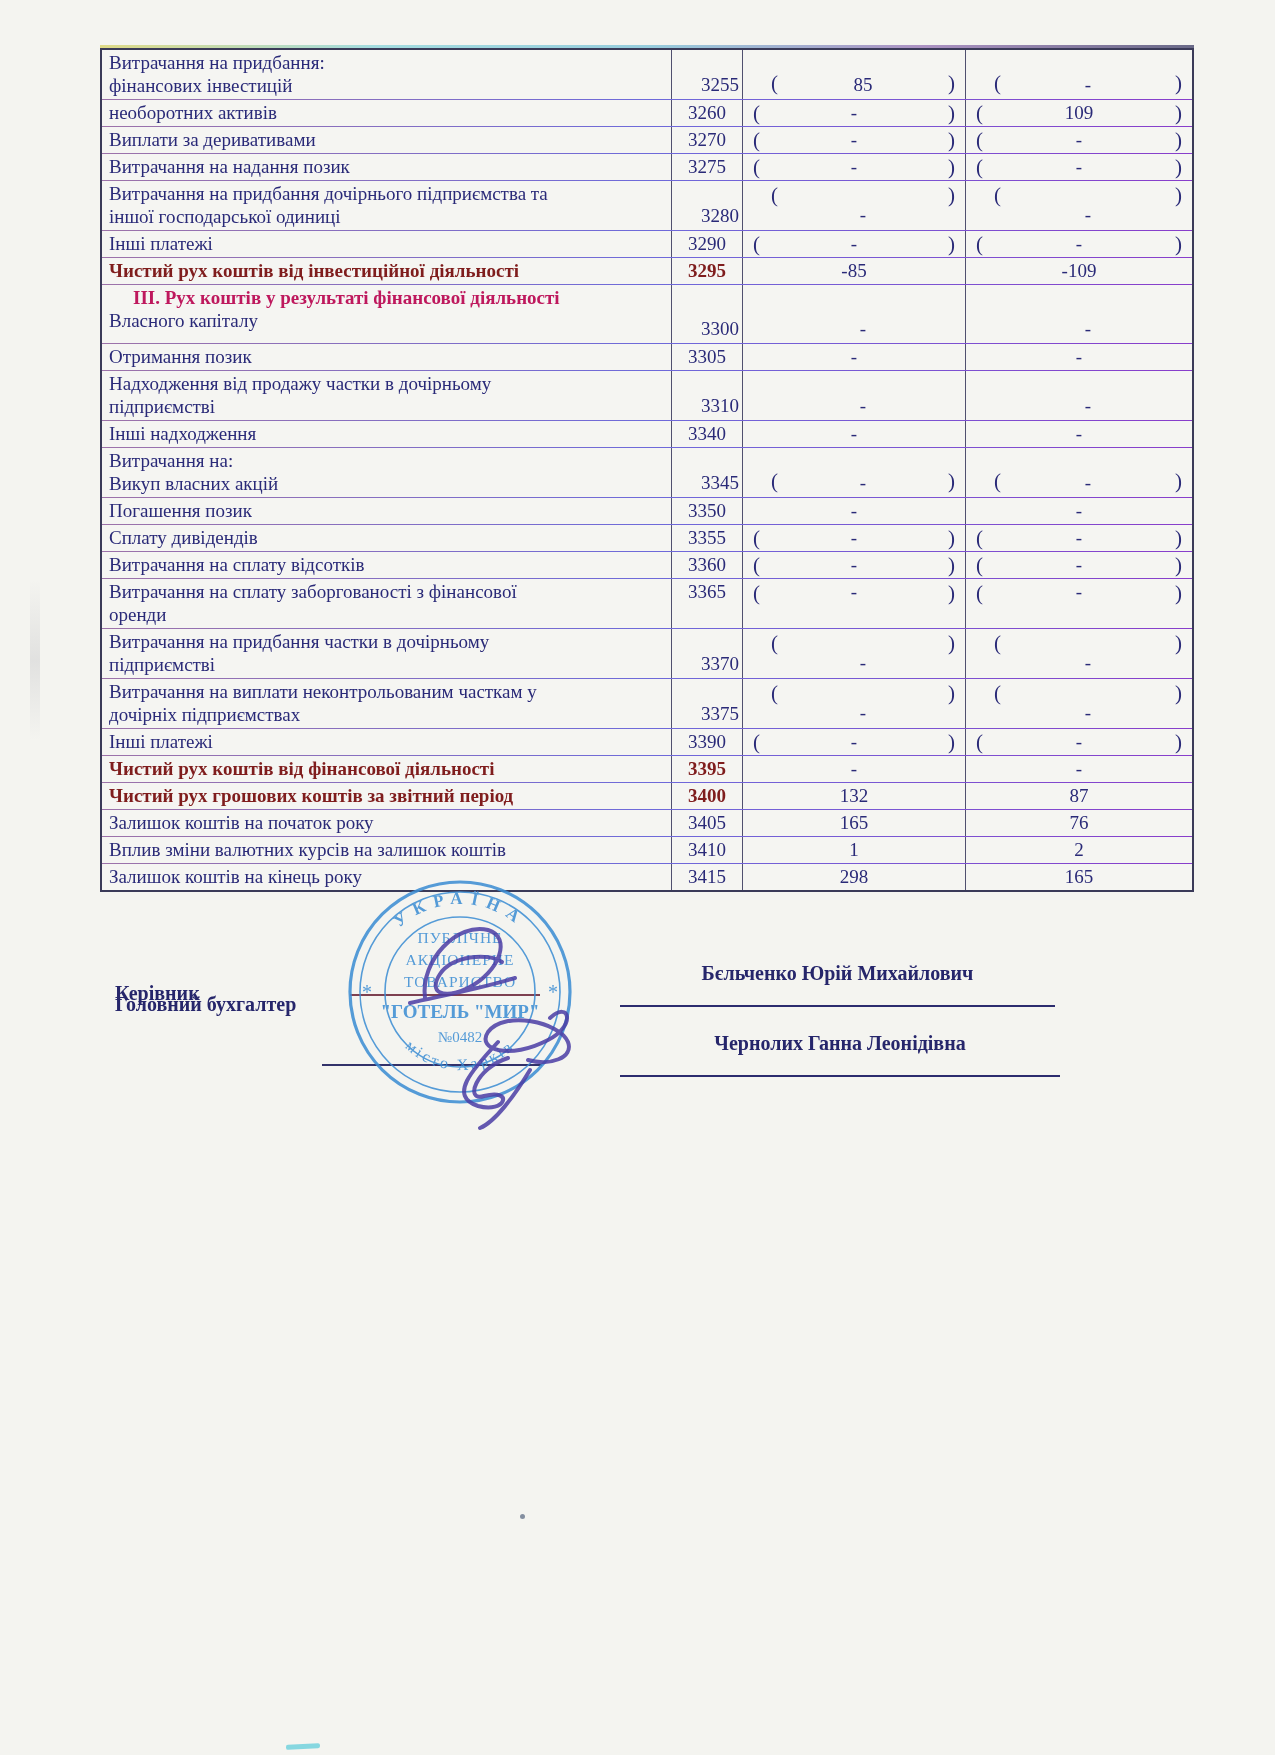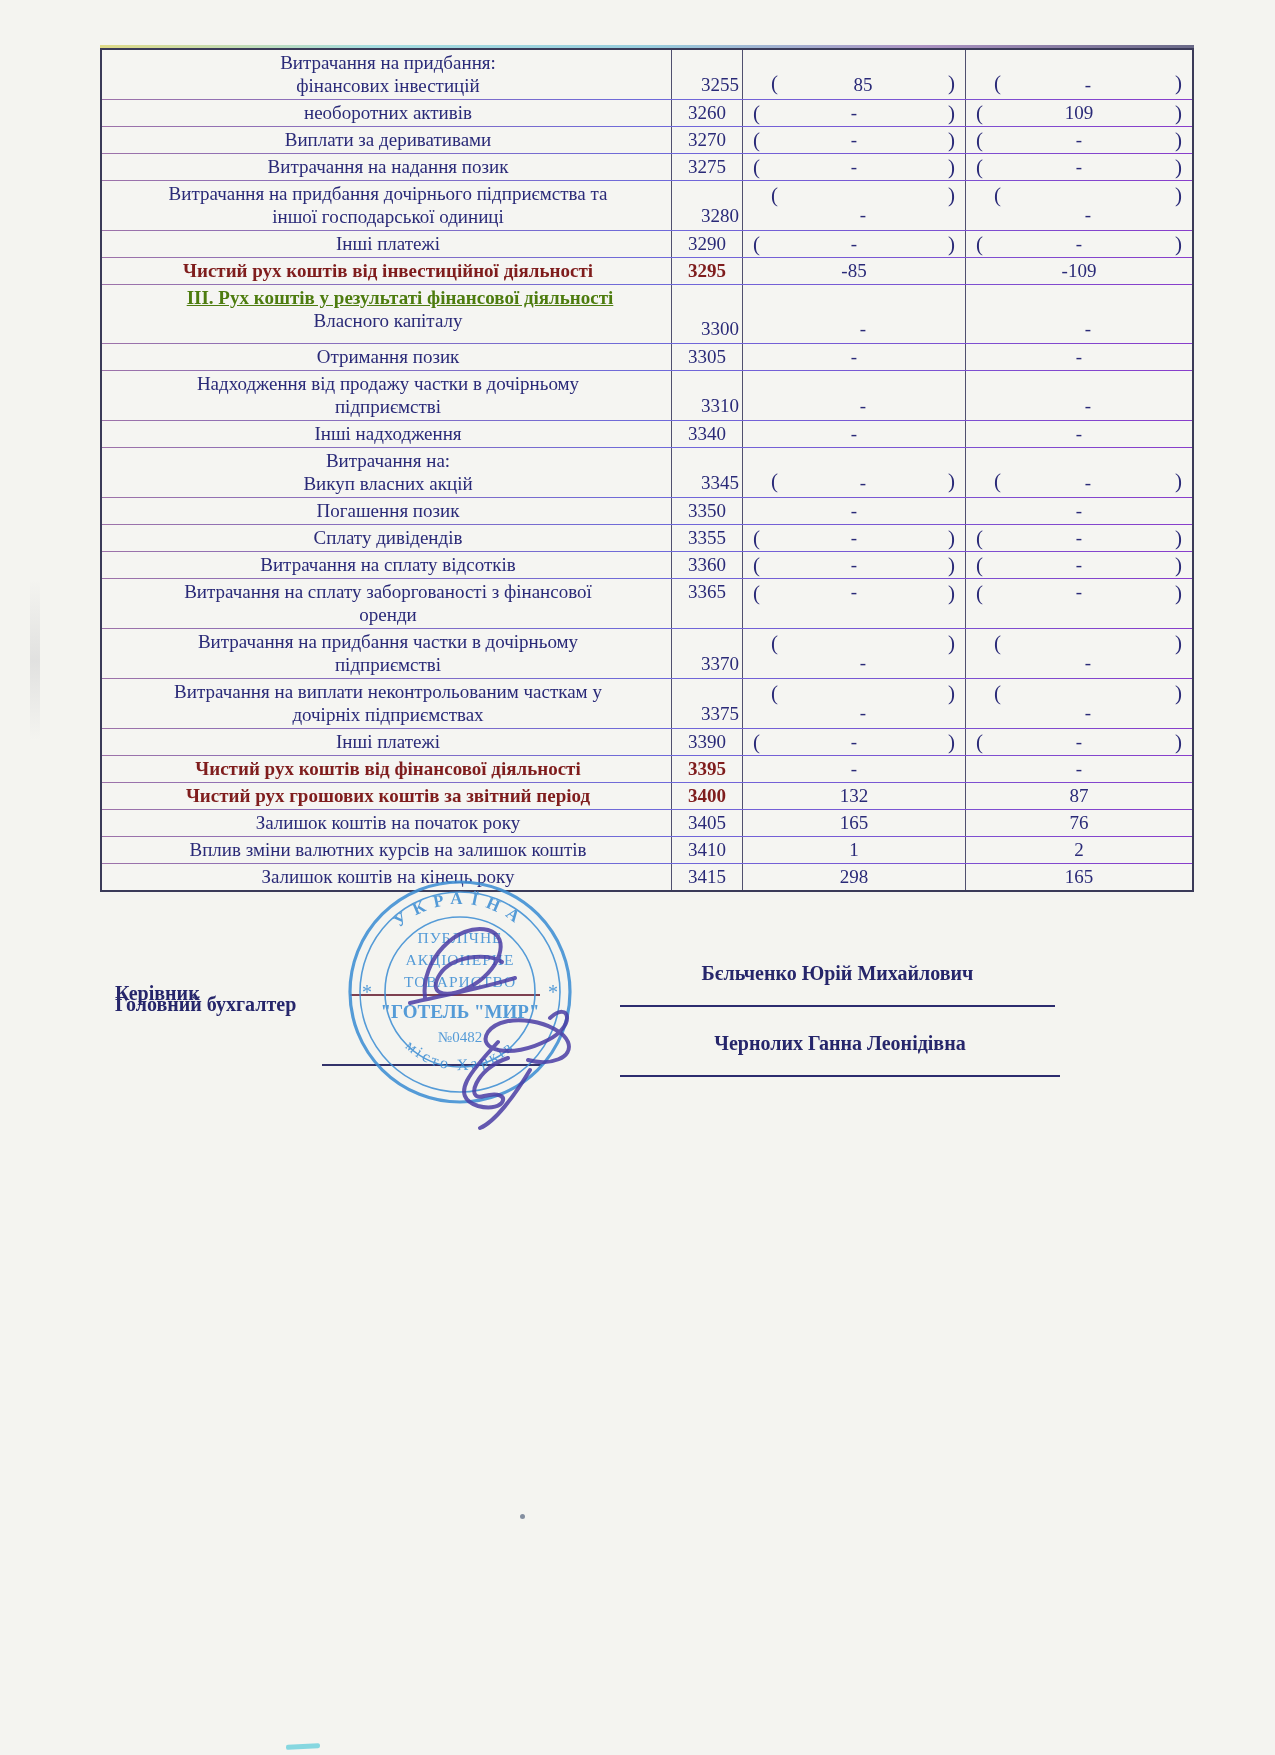--- a/index.html
+++ b/index.html
@@ -24,24 +24,24 @@
     border-top:1px solid #6d28d9;position:relative;
   }
   .row::before{ 
     content:"";position:absolute;left:0;right:0;top:-1px;height:1px;
     background:linear-gradient(90deg,rgba(215,205,110,.45),rgba(110,205,220,.4),rgba(200,110,170,.3));
     pointer-events:none;
   }
   .row:first-child{border-top:none;}
   .row:first-child::before{display:none;}
   .row > div{border-left:1px solid #50506f;box-sizing:border-box;}
-  .row > div:first-child{border-left:none;text-align:center;}
+  .row > div:first-child{border-left:none;}
   .h1{min-height:25px}.h2{min-height:48px}.h3{min-height:58px}
   .lblcell{padding:1px 4px 2px 7px;font-size:19px;line-height:23px;}
-  .header-line{font-weight:bold;padding-left:24px;color:#4d7c0f;text-decoration:underline;}
+  .header-line{font-weight:bold;padding-left:24px;color:#be185d;}
   .bold .lblcell,.bold .codecell{font-weight:bold;color:#7f1d1d;}
   .codecell{display:flex;justify-content:center;align-items:center;font-size:19px;padding:1px 2px;}
   .vcell{display:flex;align-items:center;justify-content:center;font-size:19px;padding:0 10px;}
   .vcell.withp{justify-content:space-between;}
   .vcell .po,.vcell .pc{font-size:21px;}
   .va-bottom .codecell,.va-bottom .vcell{align-items:flex-end;padding-bottom:3px;padding-left:28px;}
   .va-top .codecell,.va-top .vcell{align-items:flex-start;padding-top:2px;}
   .split .vcell{align-items:flex-start;padding-top:2px;padding-bottom:0;}
   .split .vcell .pv{align-self:flex-end;padding-bottom:4px;}
   

